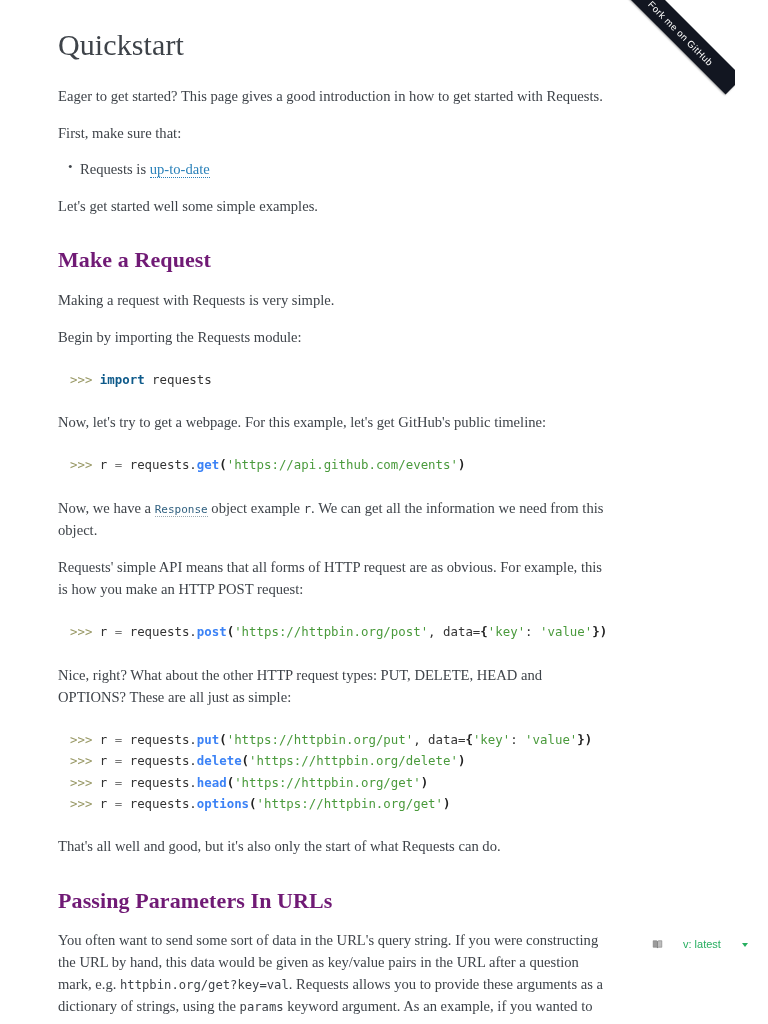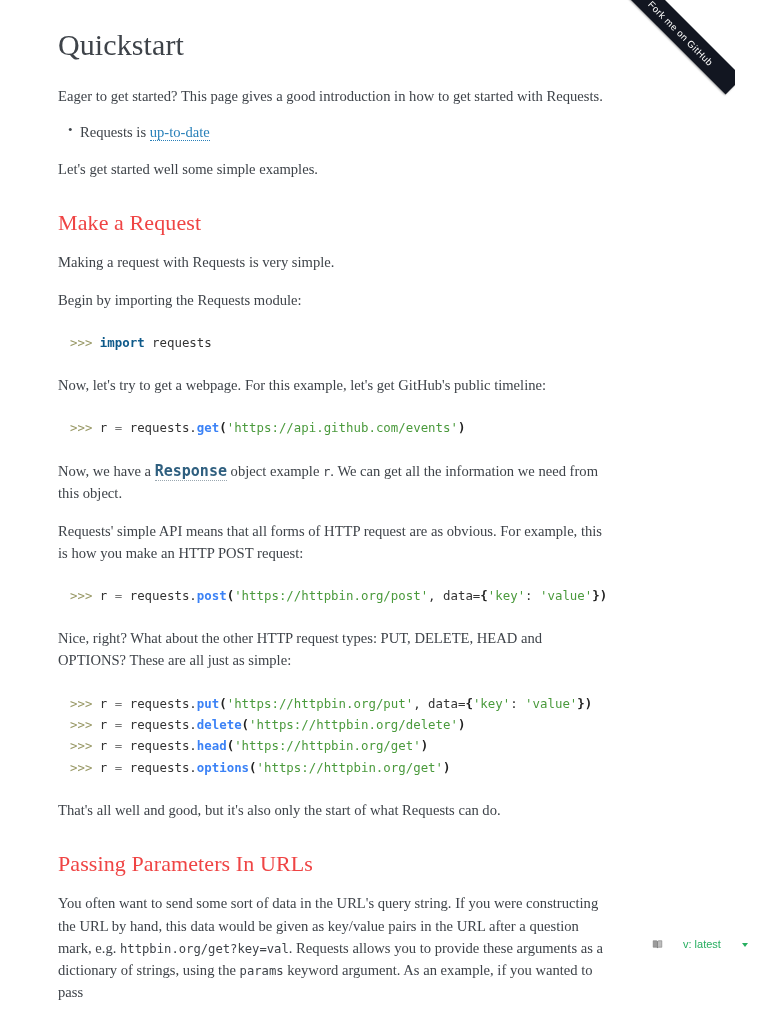--- a/index.html
+++ b/index.html
@@ -38,22 +38,22 @@
     font-size: 30px;
     font-weight: normal;
     color: #3e4349;
     margin: 0 0 22px 0;
     line-height: 1.15;
     letter-spacing: 0.1px;
   }
   h2.doc-h2 {
     font-family: "Liberation Serif", "DejaVu Serif", serif;
     font-size: 22px;
-    font-weight: normal;
-    color: #ef4444;
+    font-weight: bold;
+    color: #701a75;
     margin: 30px 0 15px 0;
     line-height: 1.2;
     letter-spacing: 0.1px;
   }
 
   
   p.doc-p {
     font-size: 14.6px;
     line-height: 1.52;
     margin: 0 0 15px 0;
@@ -84,22 +84,22 @@
 
   
   a.doc-link {
     color: #2980b9;
     text-decoration: none;
     border-bottom: 1px dotted #2980b9;
     cursor: pointer;
   }
   a.doc-link.mono {
     font-family: "DejaVu Sans Mono", "Liberation Mono", monospace;
-    font-size: 15px;
-    font-weight: bold;
+    font-size: 11px;
+    font-weight: normal;
     color: #2f5f7f;
     border-bottom: 1px dotted #9aa7b0;
   }
 
   
   code.inline {
     font-family: "DejaVu Sans Mono", "Liberation Mono", monospace;
     font-size: 12.2px;
     color: #3e4349;
     white-space: nowrap;
@@ -203,20 +203,21 @@
       <span>Fork me on GitHub</span>
     </div>
   </a>
 
   <div class="content">
 
     <h1 class="doc-title">Quickstart</h1>
 
     <p class="doc-p">Eager to get started? This page gives a good introduction in how to get started with Requests.</p>
 
+    <p class="doc-p">First, make sure that:</p>
 
     <ul class="doc-list">
       <li><span>Requests is </span><a class="doc-link">up-to-date</a></li>
     </ul>
 
     <p class="doc-p">Let's get started well some simple examples.</p>
 
     <h2 class="doc-h2">Make a Request</h2>
 
     <p class="doc-p">Making a request with Requests is very simple.</p>

